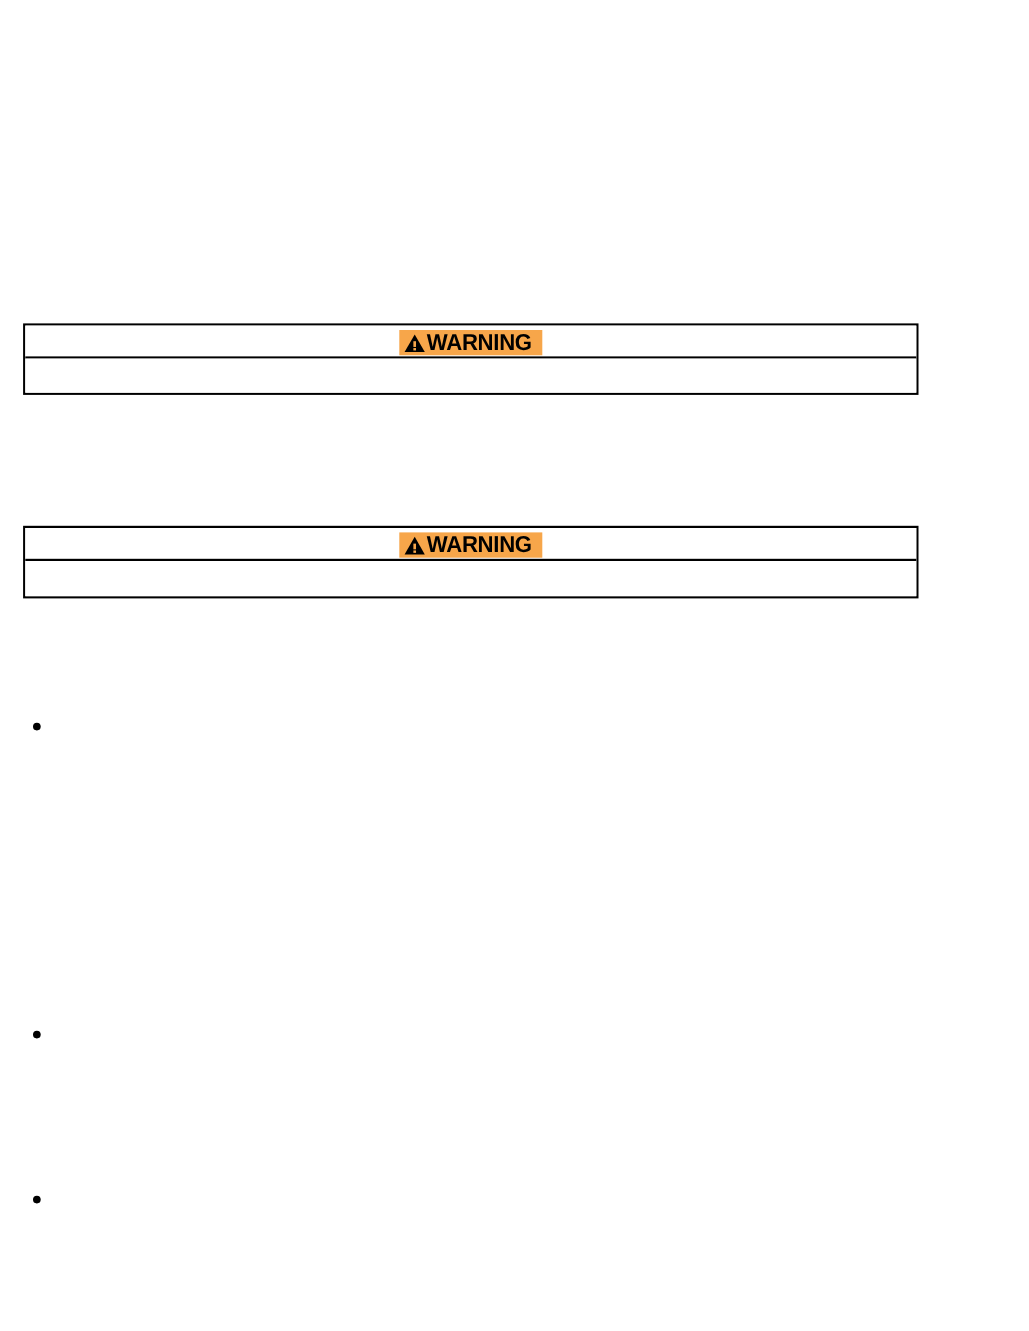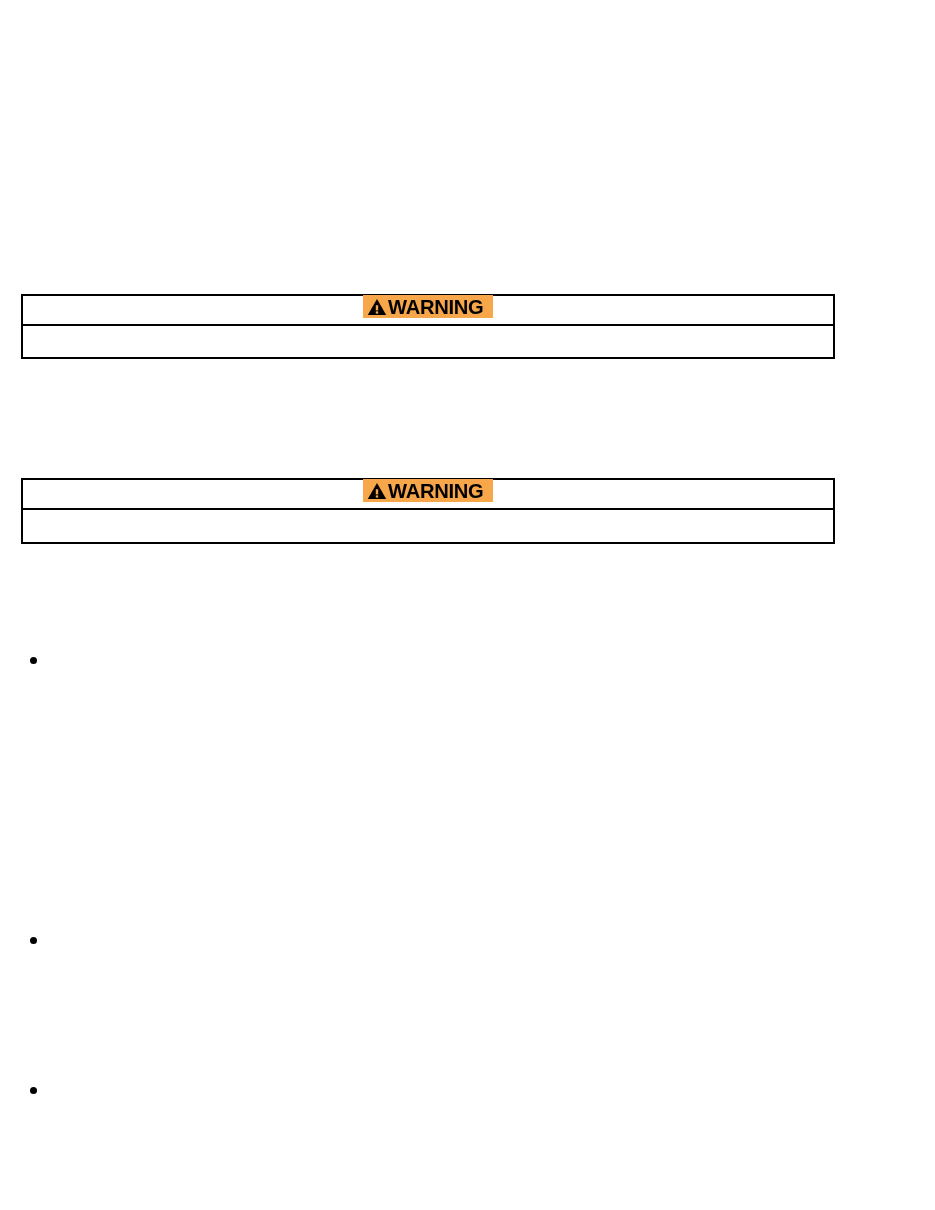--- a/index.html
+++ b/index.html
@@ -27,21 +27,21 @@
     box-sizing: border-box;
     border: 2px solid #000000;
     background: #ffffff;
   }
 
   .warning-header {
     box-sizing: border-box;
     height: 30px;
     border-bottom: 2px solid #000000;
     display: flex;
-    align-items: flex-start;
+    align-items: flex-end;
     justify-content: center;
     background: #ffffff;
   }
 
   .warning-body {
     box-sizing: border-box;
     background: #ffffff;
     font-size: 13px;
     line-height: 16px;
     padding: 4px 6px;

